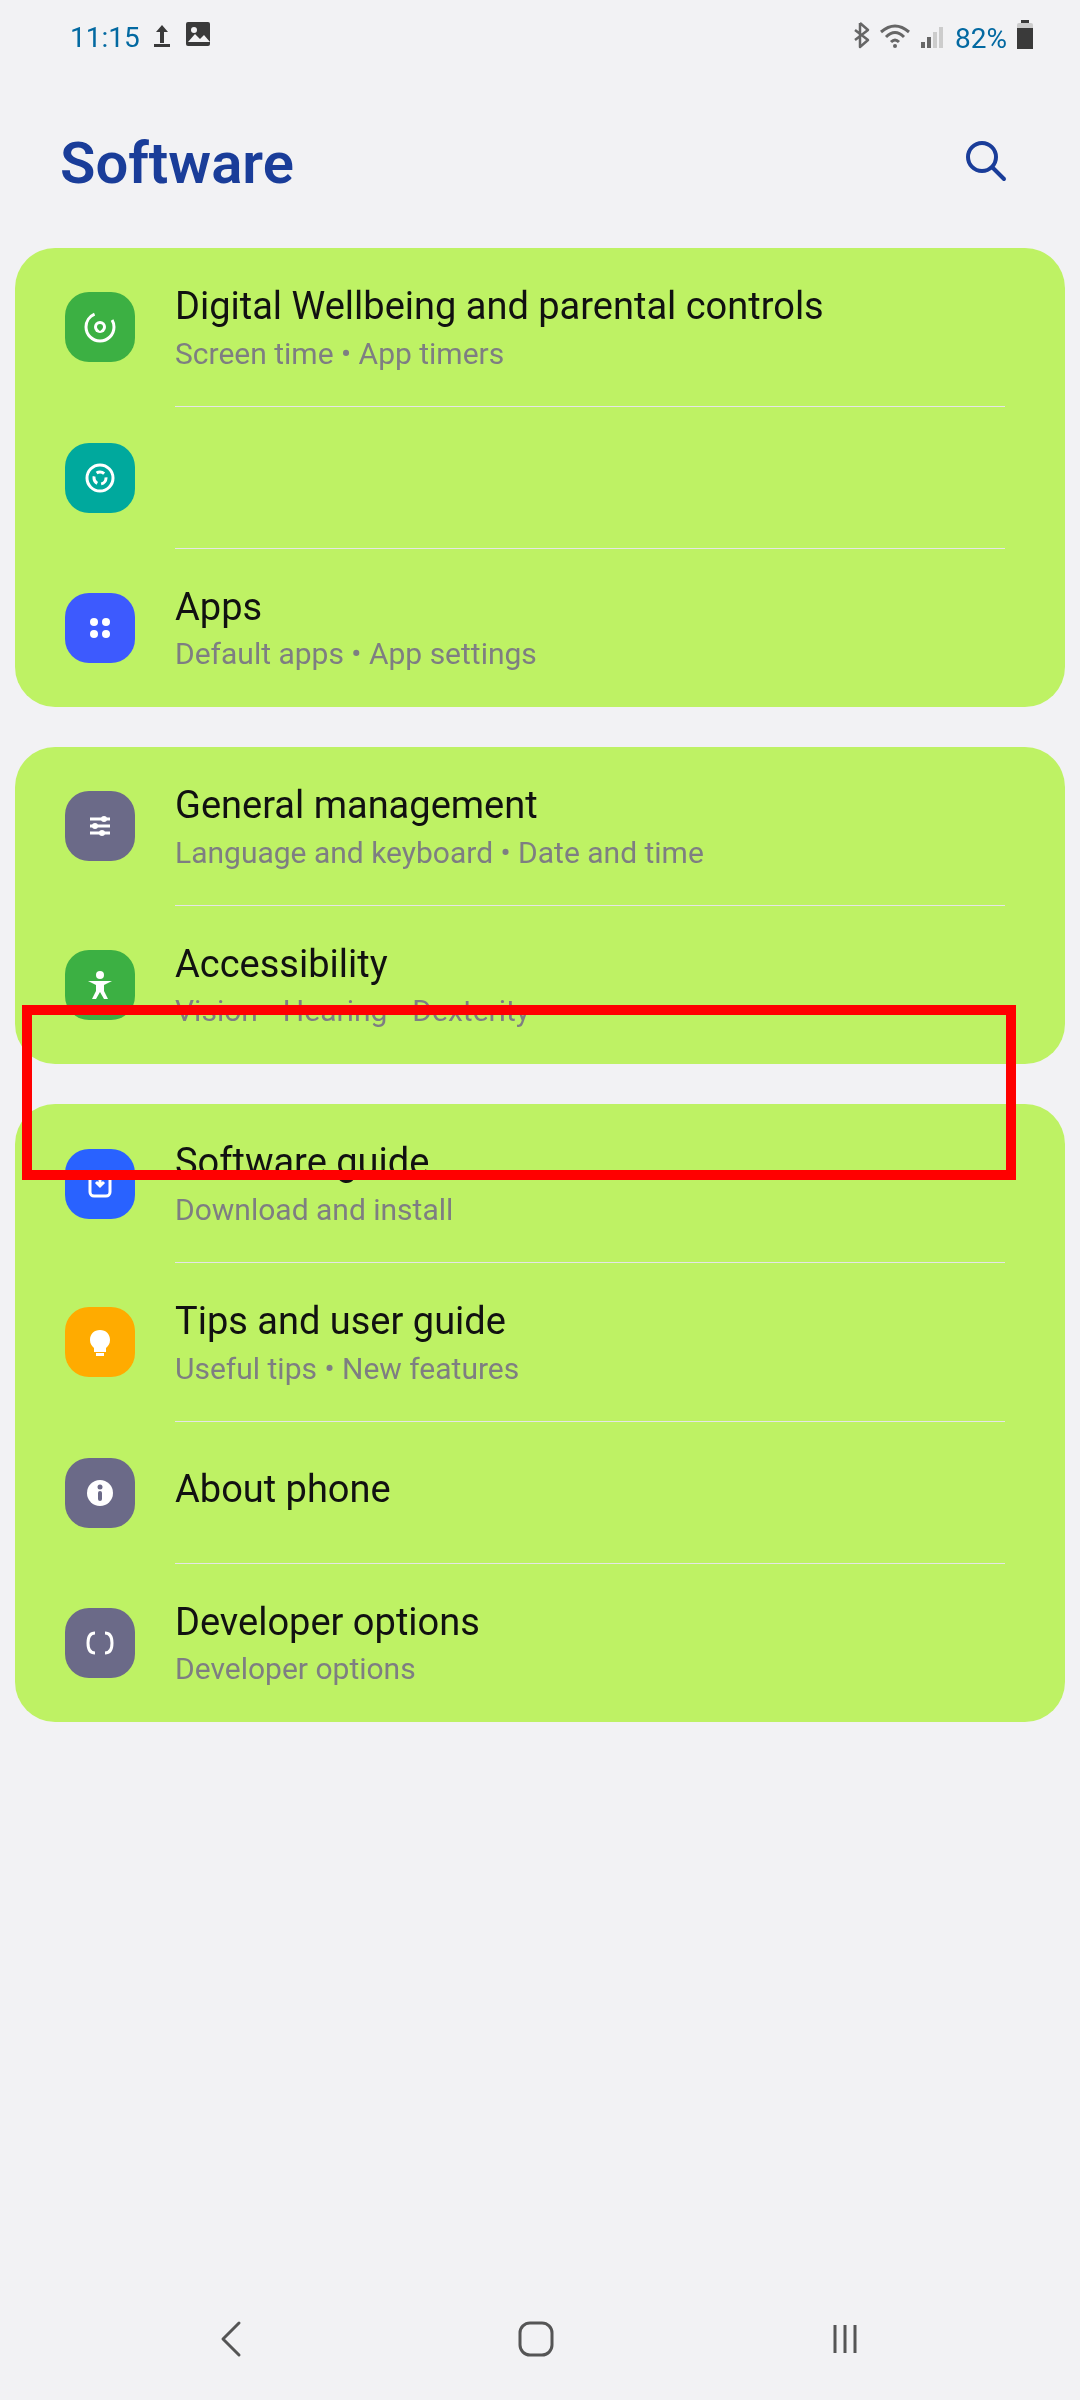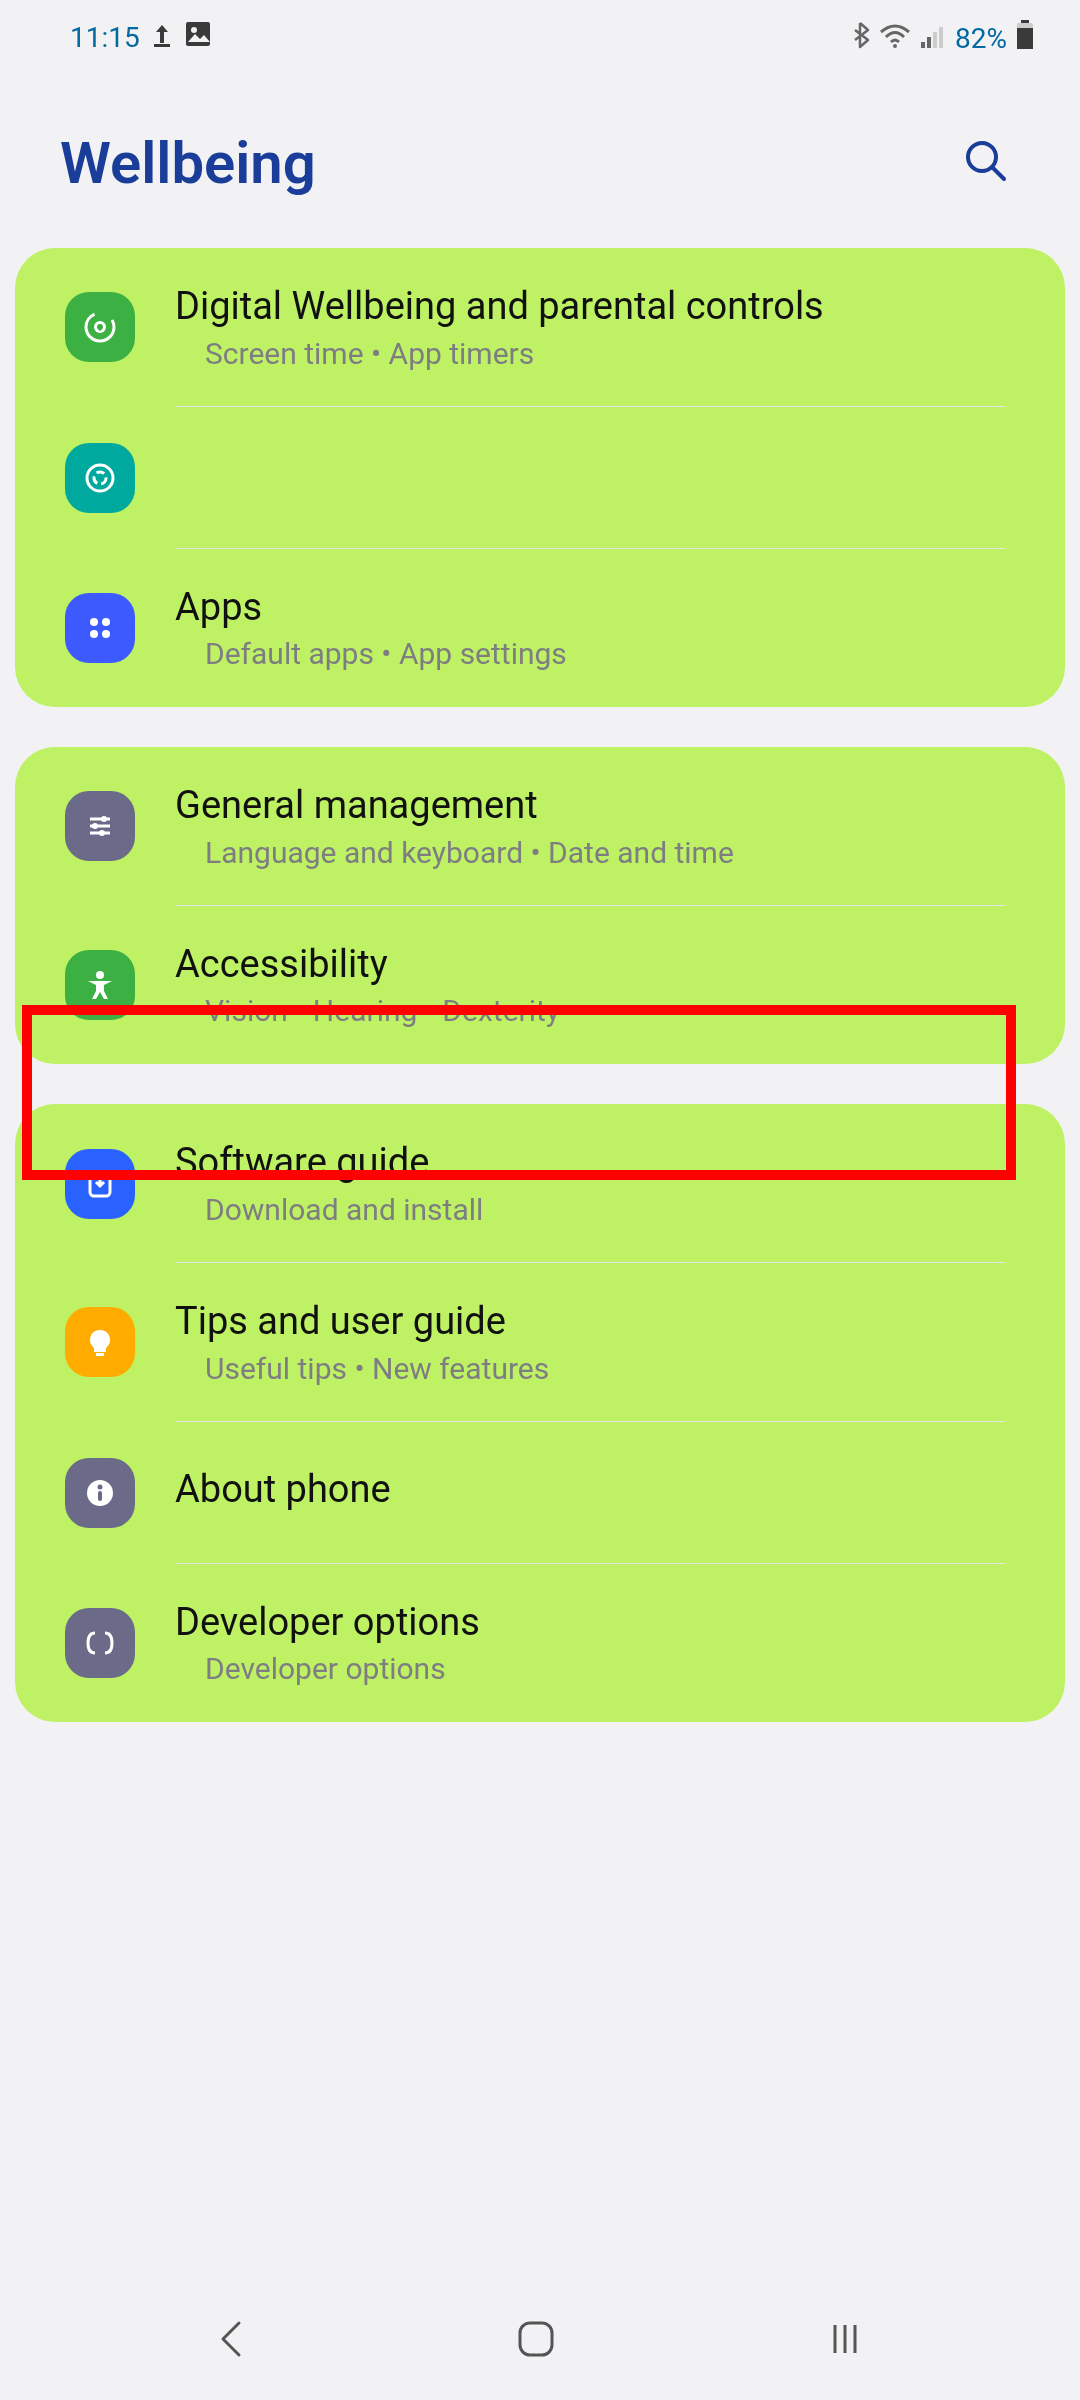--- a/index.html
+++ b/index.html
@@ -92,21 +92,20 @@
       font-size: 38px;
       color: #111;
       font-weight: 400;
       margin-bottom: 6px;
       line-height: 1.2;
     }
     .row-subtitle {
       font-size: 30px;
       color: #7e7e82;
       font-weight: 400;
-      margin-left: 30px;
     }
     .highlight-box {
       position: absolute;
       border: 10px solid #ff0000;
       pointer-events: none;
       left: 22px;
       width: 994px;
       top: 1005px;
       height: 175px;
       z-index: 10;
@@ -186,21 +185,21 @@
         <rect x="6" y="0" width="8" height="3" fill="#3a3a3a"></rect>
         <rect x="2" y="3" width="16" height="26" rx="2" fill="#ccc"></rect>
         <rect x="2" y="8" width="16" height="21" rx="0" fill="#3a3a3a"></rect>
         <rect x="2" y="27" width="16" height="2" rx="2" fill="#3a3a3a"></rect>
       </svg>
     </span>
   </div>
 </div>
 
 <div class="header">
-  <div class="header-title">Wellbeing</div>
+  <div class="header-title">Software</div>
   <button class="search-icon-btn">
     <span>
       <svg width="48" height="48" viewBox="0 0 48 48" fill="none">
         <circle cx="20" cy="20" r="14" stroke="#1a3d99" stroke-width="4"></circle>
         <line x1="31" y1="31" x2="42" y2="42" stroke="#1a3d99" stroke-width="4" stroke-linecap="round"></line>
       </svg>
     </span>
   </button>
 </div>
 

